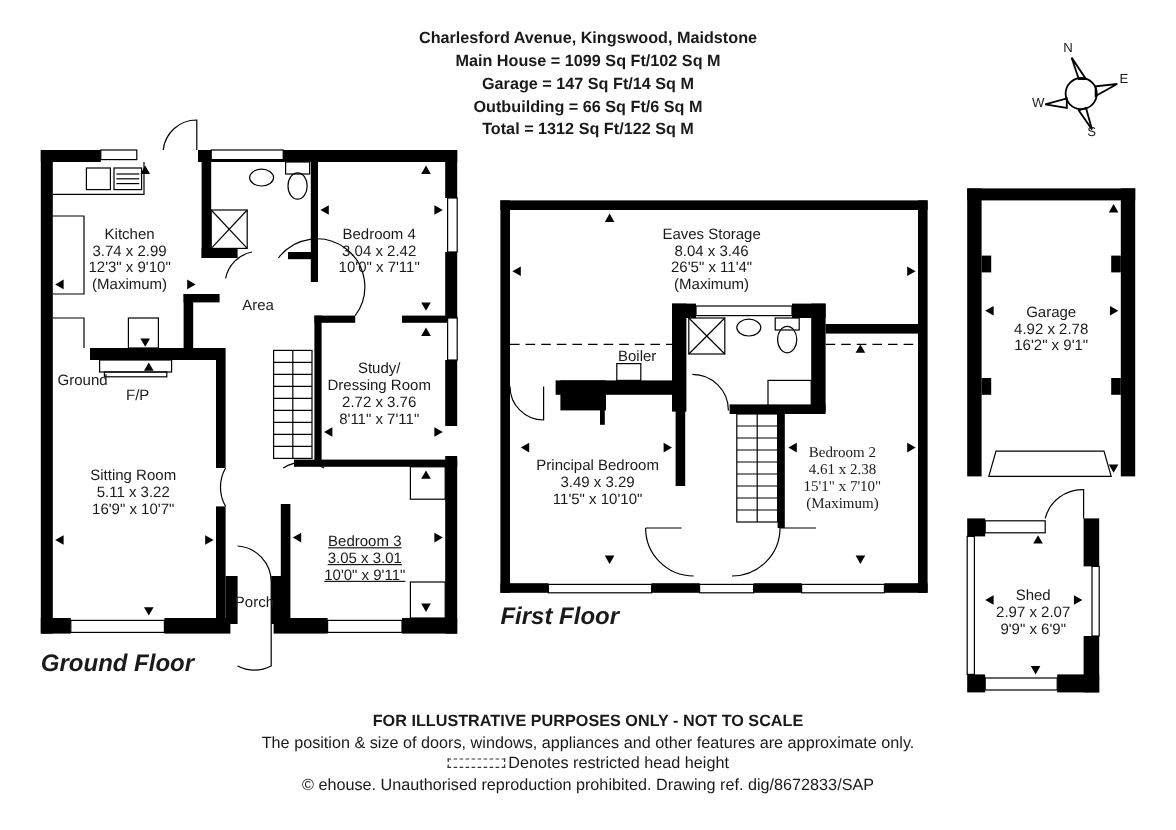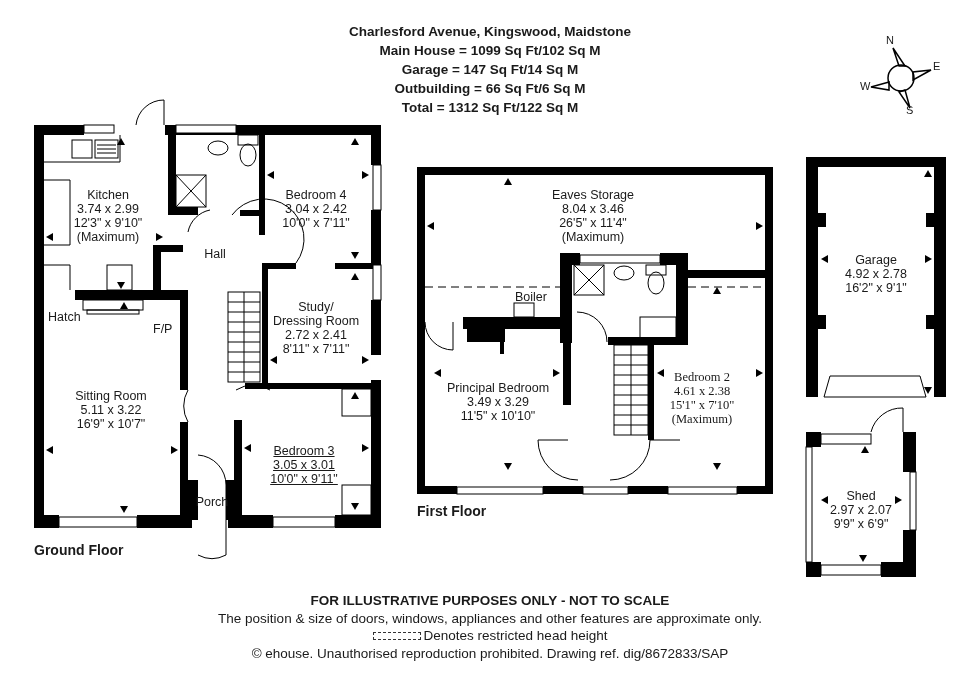--- a/index.html
+++ b/index.html
@@ -4,21 +4,21 @@
 <style>
   html, body { margin: 0; padding: 0; background: #ffffff; }
   body { width: 980px; height: 692px; position: relative; overflow: hidden; font-family: "Liberation Sans", sans-serif; color: #1a1a1a; }
   .header { position: absolute; left: 0; top: 22px; width: 980px; text-align: center; font-weight: bold; font-size: 13.5px; line-height: 19px; }
   .header div { white-space: nowrap; }
   .footer { position: absolute; left: 0; top: 592px; width: 980px; text-align: center; font-size: 13.5px; line-height: 17.5px; }
   .footer .bold { font-weight: bold; }
   .legend-dash { display: inline-block; width: 48px; height: 8px; border: 1px dashed #333; border-top-style: dashed; vertical-align: middle; margin-right: 3px; box-sizing: border-box; }
   svg.plan { position: absolute; left: 0; top: 0; }
   .room-label { position: absolute; text-align: center; font-size: 12.5px; line-height: 14px; white-space: nowrap; transform: translateX(-50%); }
-  .floor-label { position: absolute; font-weight: bold; font-size: 14px; white-space: nowrap; }
+  .floor-label { position: absolute; font-weight: bold; font-size: 20px; white-space: nowrap; font-style: italic; }
   .small-label { position: absolute; font-size: 12.5px; white-space: nowrap; }
   .compass-letter { position: absolute; font-size: 11px; }
 </style>
 </head>
 <body>
 
 <div class="header">
   <div>Charlesford Avenue, Kingswood, Maidstone</div>
   <div>Main House = 1099 Sq Ft/102 Sq M</div>
   <div>Garage = 147 Sq Ft/14 Sq M</div>
@@ -252,43 +252,43 @@
   <div>3.74 x 2.99</div>
   <div>12'3" x 9'10"</div>
   <div>(Maximum)</div>
 </div>
 <div class="room-label" style="left:316px;top:188px;">
   <div>Bedroom 4</div>
   <div>3.04 x 2.42</div>
   <div>10'0" x 7'11"</div>
 </div>
 <div class="room-label" style="left:215px;top:247px;">
-  <div>Hall</div>
+  <div>Area</div>
 </div>
 <div class="room-label" style="left:316px;top:300px;">
   <div>Study/</div>
   <div>Dressing Room</div>
-  <div>2.72 x 2.41</div>
+  <div>2.72 x 3.76</div>
   <div>8'11" x 7'11"</div>
 </div>
 <div class="room-label" style="left:111px;top:389px;">
   <div>Sitting Room</div>
   <div>5.11 x 3.22</div>
   <div>16'9" x 10'7"</div>
 </div>
 <div class="room-label" style="left:304px;top:444px;text-decoration:underline;">
   <div>Bedroom 3</div>
   <div>3.05 x 3.01</div>
   <div>10'0" x 9'11"</div>
 </div>
 <div class="room-label" style="left:212px;top:495px;">
   <div>Porch</div>
 </div>
-<div class="small-label" style="left:48px;top:310px;">Hatch</div>
-<div class="small-label" style="left:105px;top:322px;margin-left:48px;">F/P</div>
+<div class="small-label" style="left:48px;top:310px;">Ground</div>
+<div class="small-label" style="left:105px;top:322px;">F/P</div>
 <div class="floor-label" style="left:34px;top:542px;">Ground Floor</div>
 
 <div class="room-label" style="left:593px;top:188px;">
   <div>Eaves Storage</div>
   <div>8.04 x 3.46</div>
   <div>26'5" x 11'4"</div>
   <div>(Maximum)</div>
 </div>
 <div class="room-label" style="left:498px;top:381px;">
   <div>Principal Bedroom</div>

